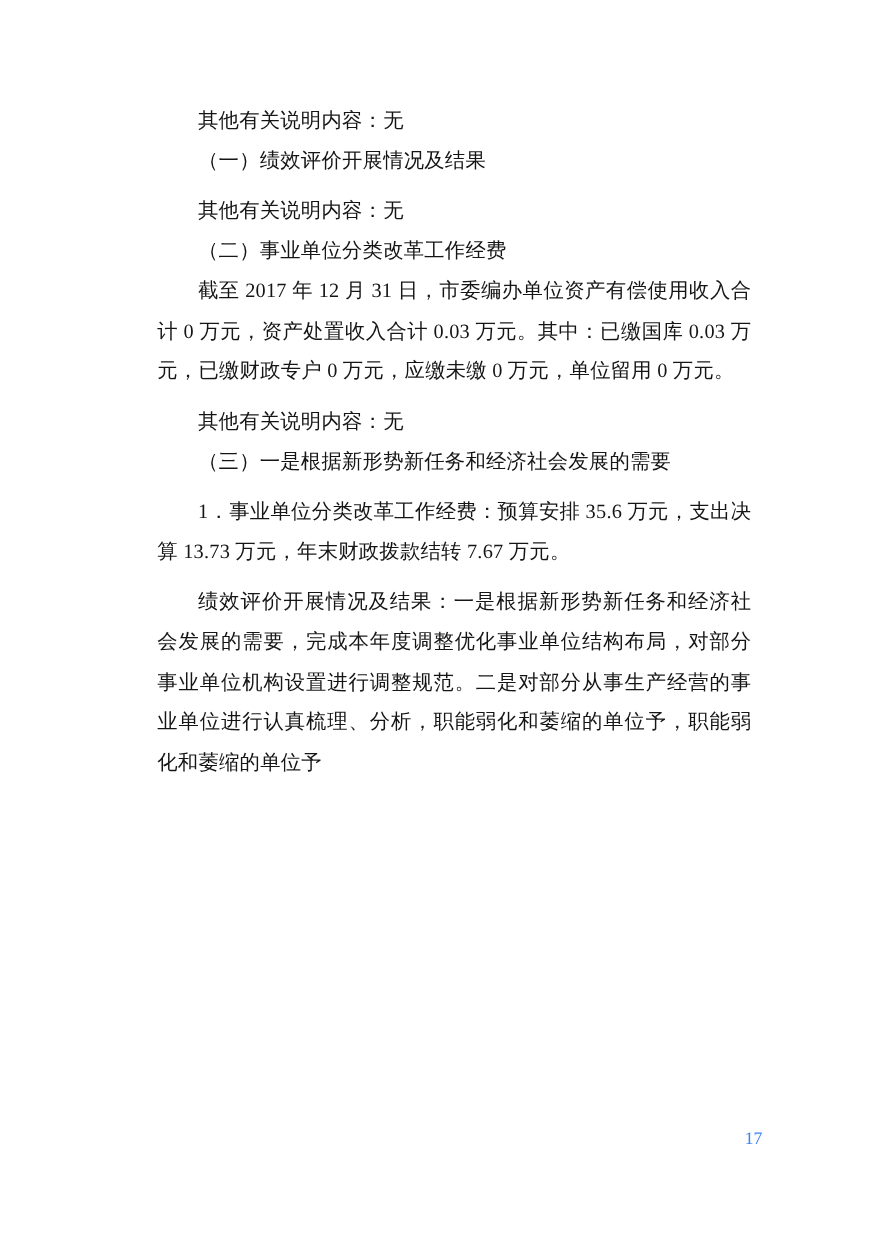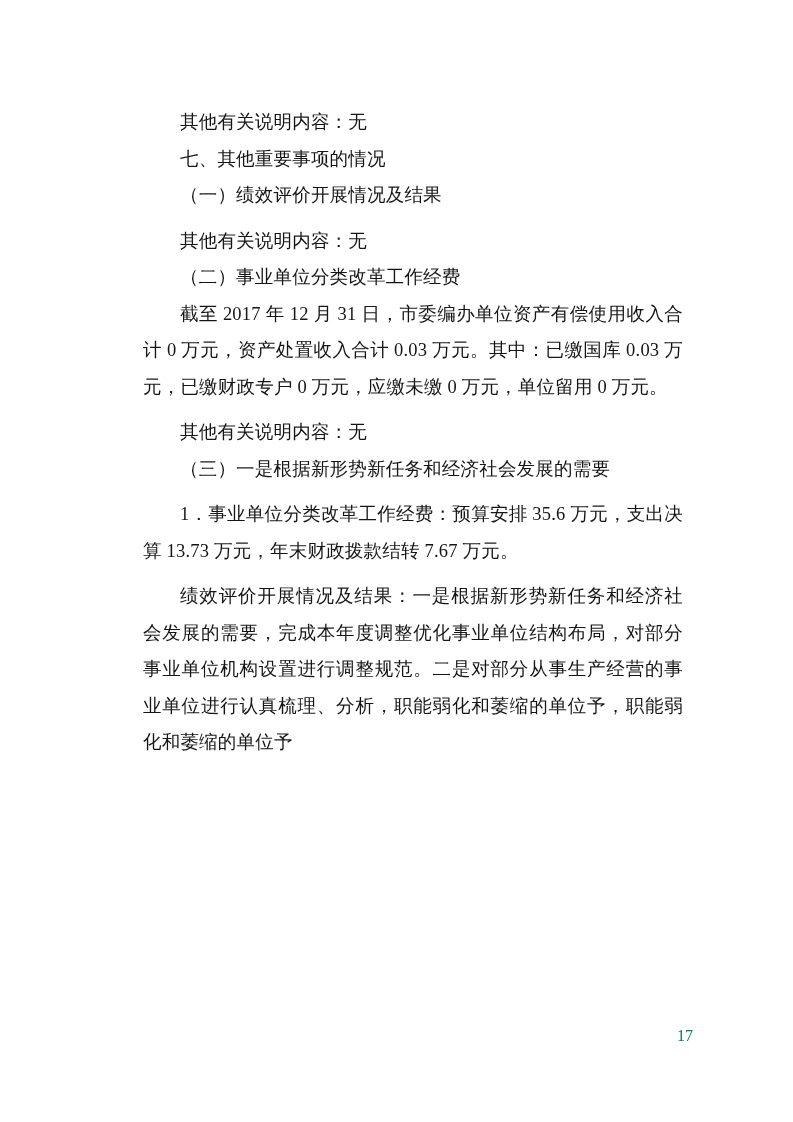--- a/index.html
+++ b/index.html
@@ -17,21 +17,20 @@
     background: #ffffff;
     margin: 0 auto;
     overflow: hidden;
     box-sizing: border-box;
   }
   .content {
     position: absolute;
     left: 143px;
     top: 92px;
     width: 540px;
-    margin-top: 12px;
   }
   p.para {
     margin: 0 0 0 0;
     font-size: 18.5px;
     line-height: 36.5px;
     color: #151515;
     text-align: justify;
     text-justify: inter-ideograph;
     letter-spacing: 0.2px;
     font-family: "Liberation Serif", "DejaVu Serif", serif;
@@ -40,31 +39,30 @@
     text-indent: 2em;
   }
   p.gap {
     margin-top: 9px;
   }
   .pagenum {
     position: absolute;
     right: 100px;
     top: 1027px;
     font-size: 16px;
-    color: #0f766e;
+    color: #3b82f6;
     font-family: "Liberation Serif", "DejaVu Serif", serif;
   }
 </style>
 </head>
 <body>
 
 <div class="page">
   <div class="content">
     <p class="para indent">其他有关说明内容：无</p>
-    <p class="para indent">七、其他重要事项的情况</p>
     <p class="para indent">（一）绩效评价开展情况及结果</p>
     <p class="para indent gap">其他有关说明内容：无</p>
     <p class="para indent">（二）事业单位分类改革工作经费</p>
     <p class="para indent">截至 2017 年 12 月 31 日，市委编办单位资产有偿使用收入合计 0 万元，资产处置收入合计 0.03 万元。其中：已缴国库 0.03 万元，已缴财政专户 0 万元，应缴未缴 0 万元，单位留用 0 万元。</p>
     <p class="para indent gap">其他有关说明内容：无</p>
     <p class="para indent">（三）一是根据新形势新任务和经济社会发展的需要</p>
     <p class="para indent gap">1．事业单位分类改革工作经费：预算安排 35.6 万元，支出决算 13.73 万元，年末财政拨款结转 7.67 万元。</p>
     <p class="para indent gap">绩效评价开展情况及结果：一是根据新形势新任务和经济社会发展的需要，完成本年度调整优化事业单位结构布局，对部分事业单位机构设置进行调整规范。二是对部分从事生产经营的事业单位进行认真梳理、分析，职能弱化和萎缩的单位予，职能弱化和萎缩的单位予</p>
   </div>
   <div class="pagenum">17</div>

